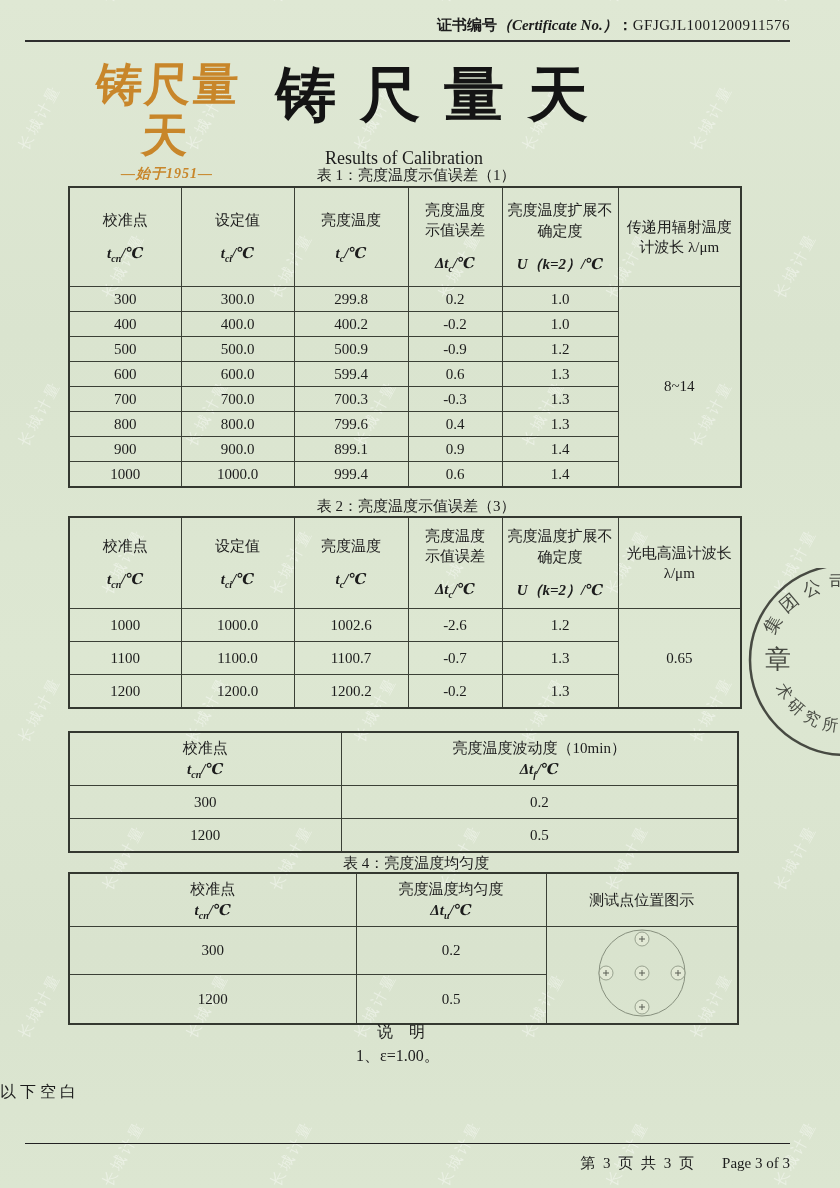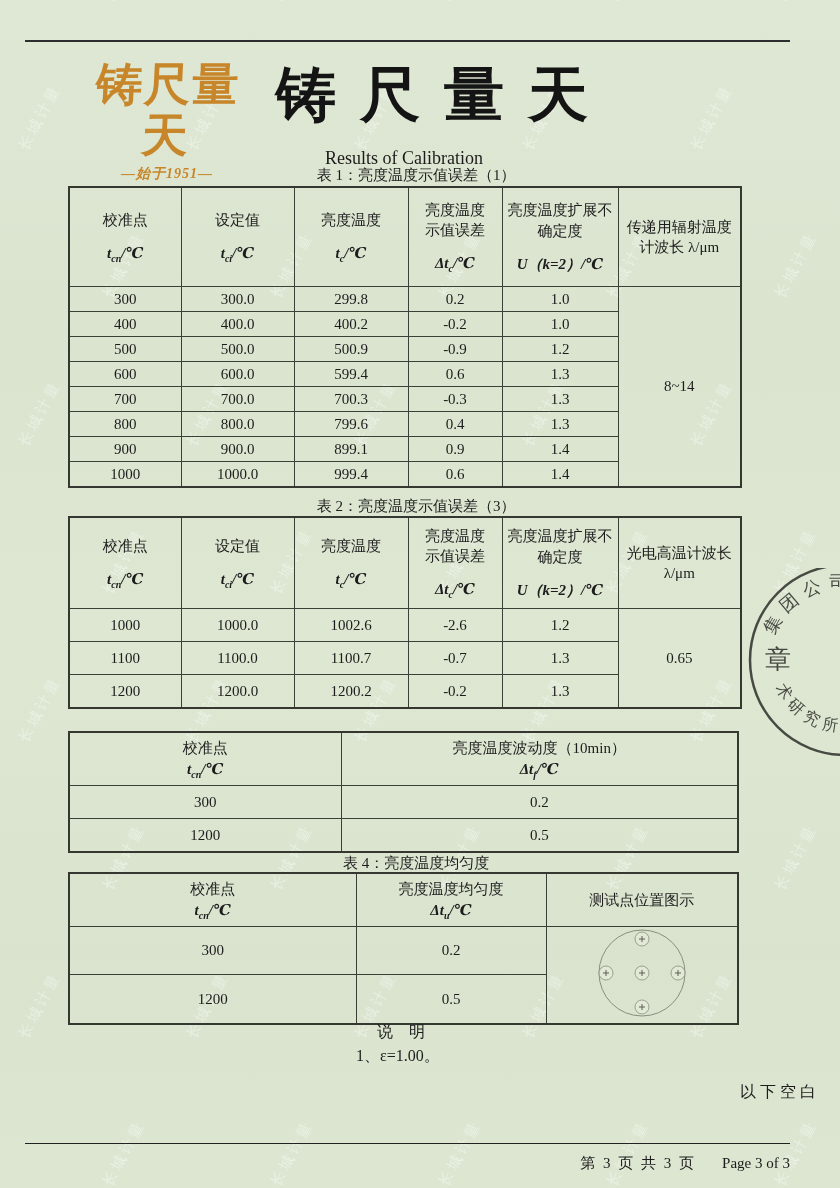--- a/index.html
+++ b/index.html
@@ -63,21 +63,21 @@
   #table3 tbody td{height:32px;}
   #table3 .h-sym{margin-top:2px;}
   #table4{top:872px;left:68px;width:669px;}
   #table4 thead th{height:52px;}
   #table4 tbody td{height:44px;}
   #table4 .h-sym{margin-top:2px;}
   .diag-cell{padding:0;}
 
   .notes-title{position:absolute;top:1022px;left:0;width:808px;text-align:center;font-size:16px;letter-spacing:6px;}
   .note-item{position:absolute;top:1046px;left:356px;font-size:16px;text-align:center;}
-  .blank-zh{position:absolute;top:1082px;left:12px;width:808px;text-align:right;font-size:16px;letter-spacing:4px;}
+  .blank-zh{position:absolute;top:1082px;left:0;width:808px;text-align:left;font-size:16px;letter-spacing:4px;}
   .blank-en{position:absolute;top:1106px;left:0;width:808px;text-align:center;font-size:17px;}
 
   .footer-rule{position:absolute;top:1143px;left:25px;width:765px;border-top:1.5px solid #222;}
   .footer-text{position:absolute;top:1154px;right:50px;font-size:15px;white-space:nowrap;}
   .footer-zh{letter-spacing:2px;margin-right:26px;}
 
   .stamp{position:absolute;top:568px;right:0;width:120px;height:190px;z-index:3;opacity:0.88;}
 </style>
 </head>
 <body>
@@ -126,20 +126,23 @@
       <span style="left: 676px; top: 996px;">长城计量</span>
       <span style="left: 88px; top: 1144px;">长城计量</span>
       <span style="left: 256px; top: 1144px;">长城计量</span>
       <span style="left: 424px; top: 1144px;">长城计量</span>
       <span style="left: 592px; top: 1144px;">长城计量</span>
       <span style="left: 760px; top: 1144px;">长城计量</span>
     </div>
 
   <div class="content">
 
+    <div class="cert-line">
+      <span class="cert-label">证书编号</span><span class="cert-en">（Certificate No.）</span><span class="cert-label">：</span><span class="cert-no">GFJGJL1001200911576</span>
+    </div>
     <div class="top-rule"></div>
 
     <div class="masthead">
       <div class="logo">
         <div class="logo-brand">铸尺量天</div>
         <div class="logo-since">—始于1951—</div>
       </div>
       <div class="doc-title">铸尺量天</div>
     </div>
     <div class="subtitle-en">Results of Calibration</div>

